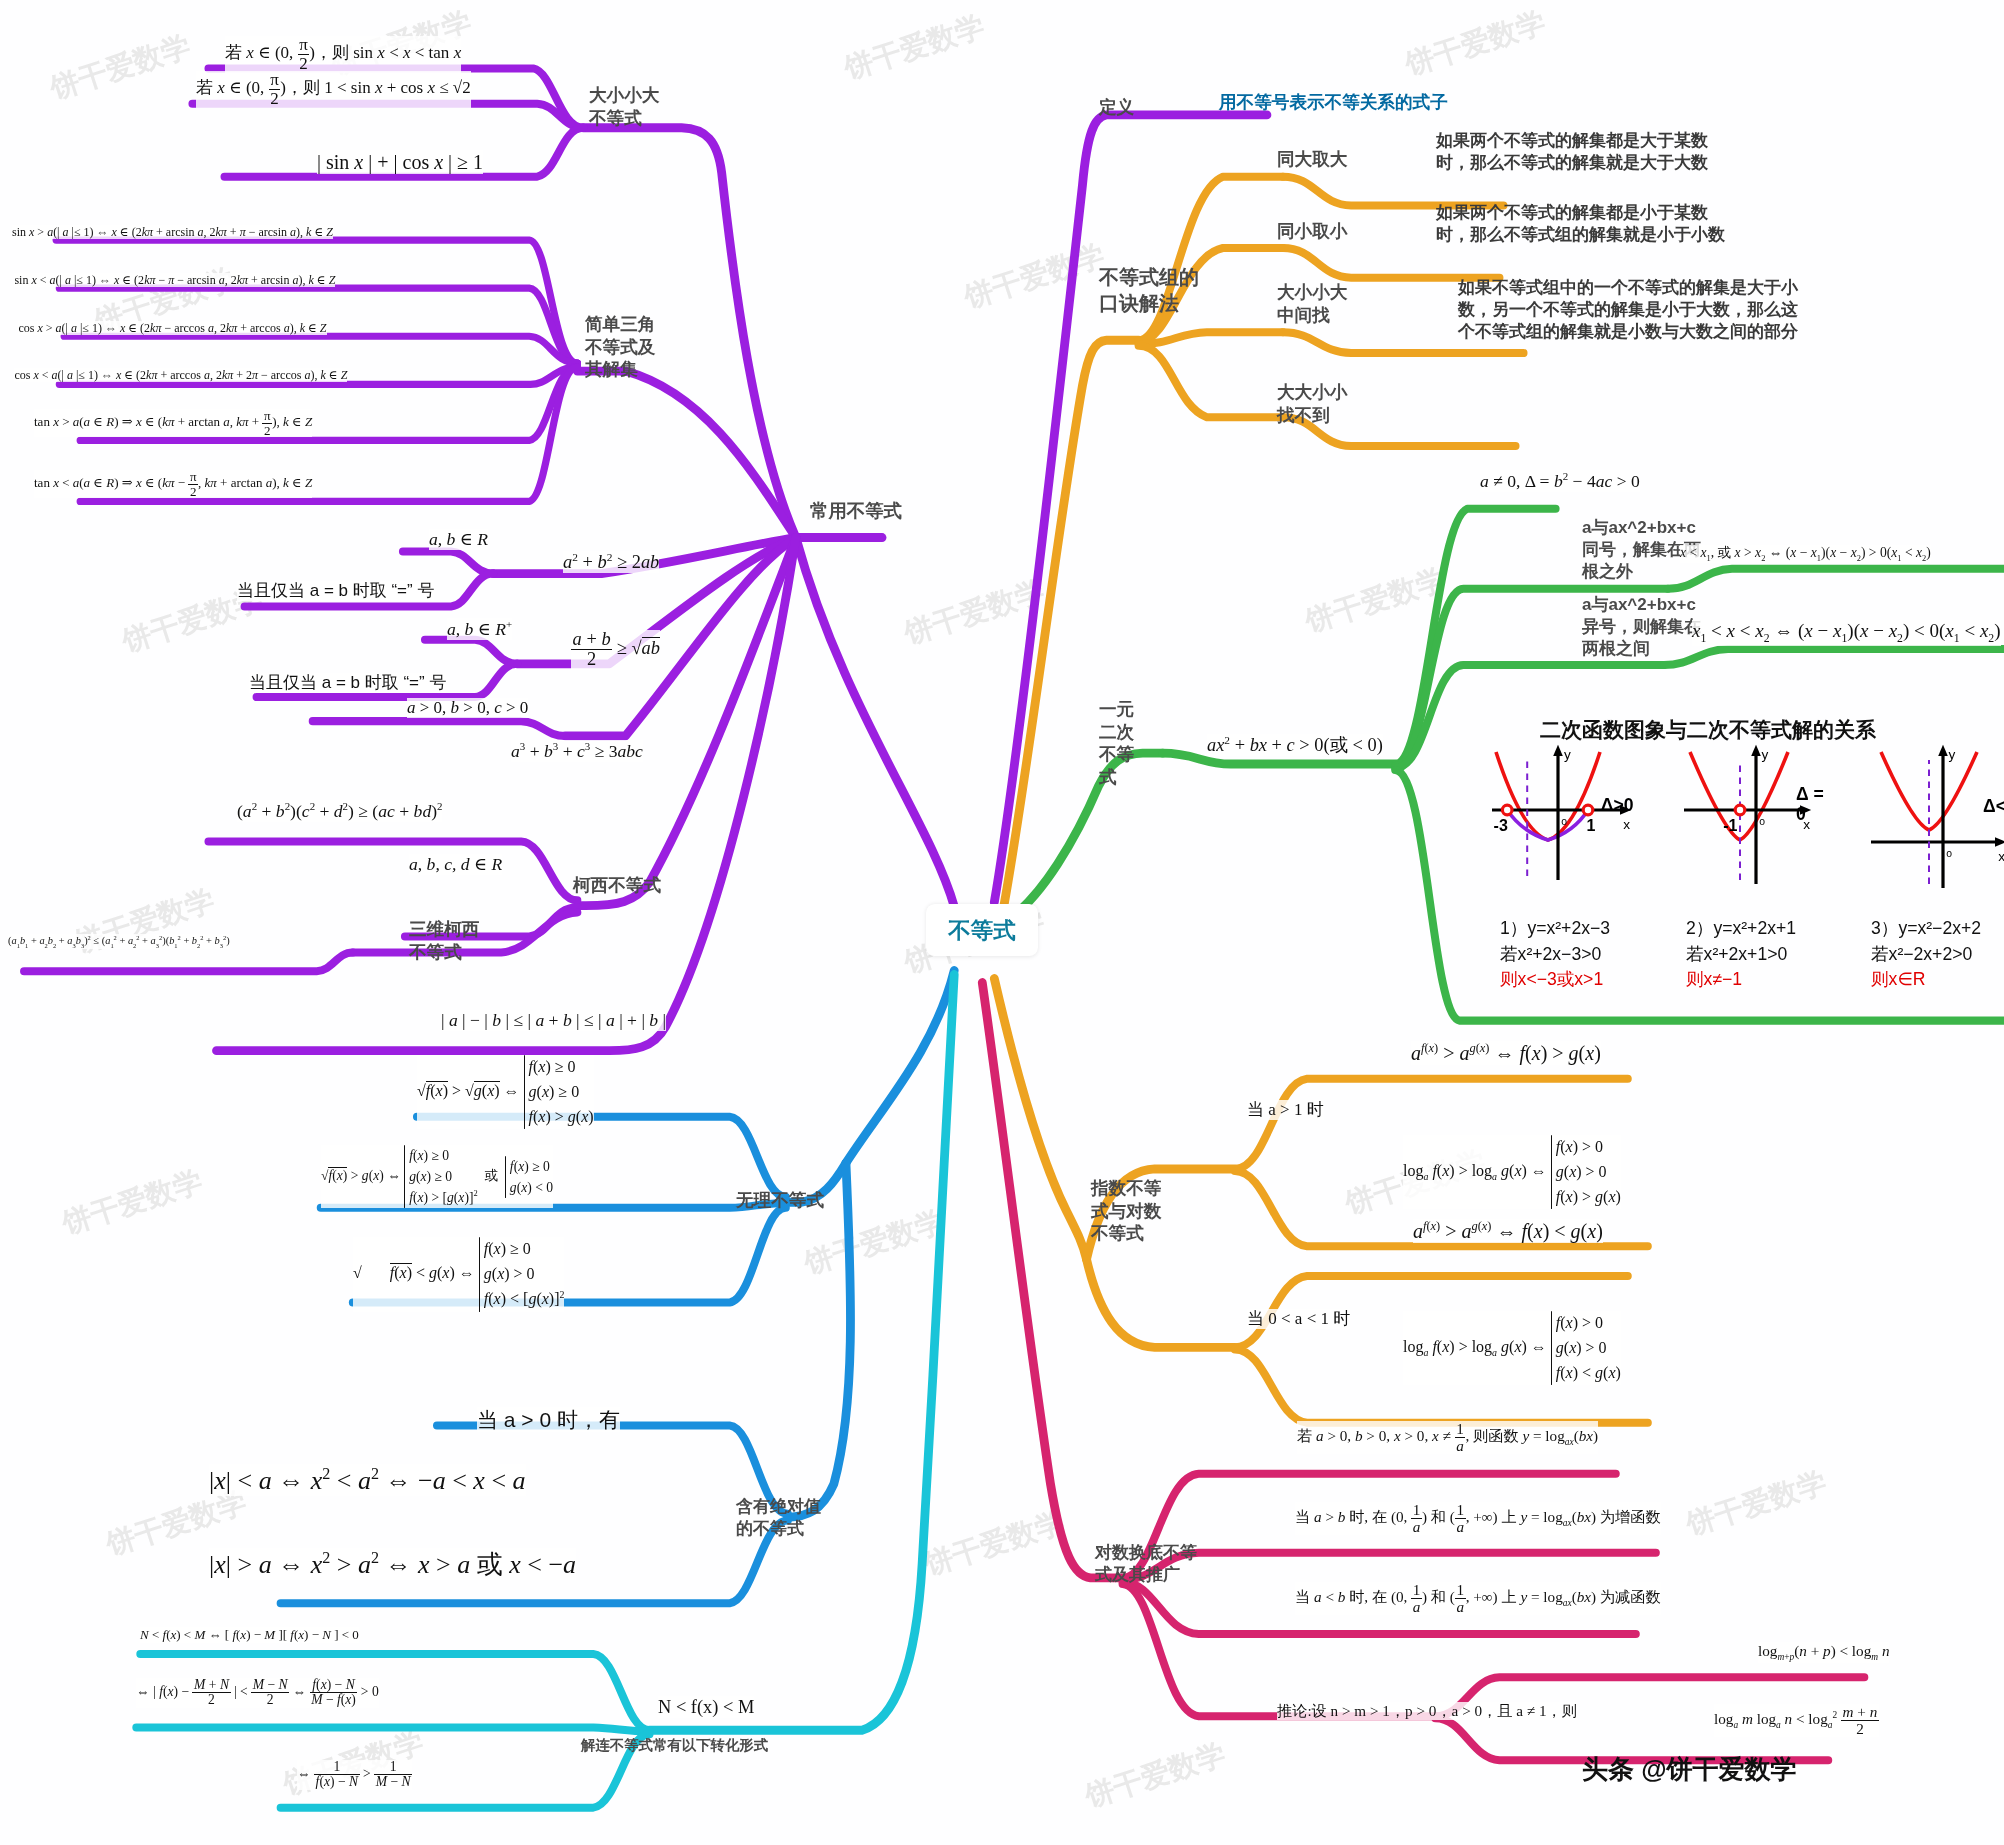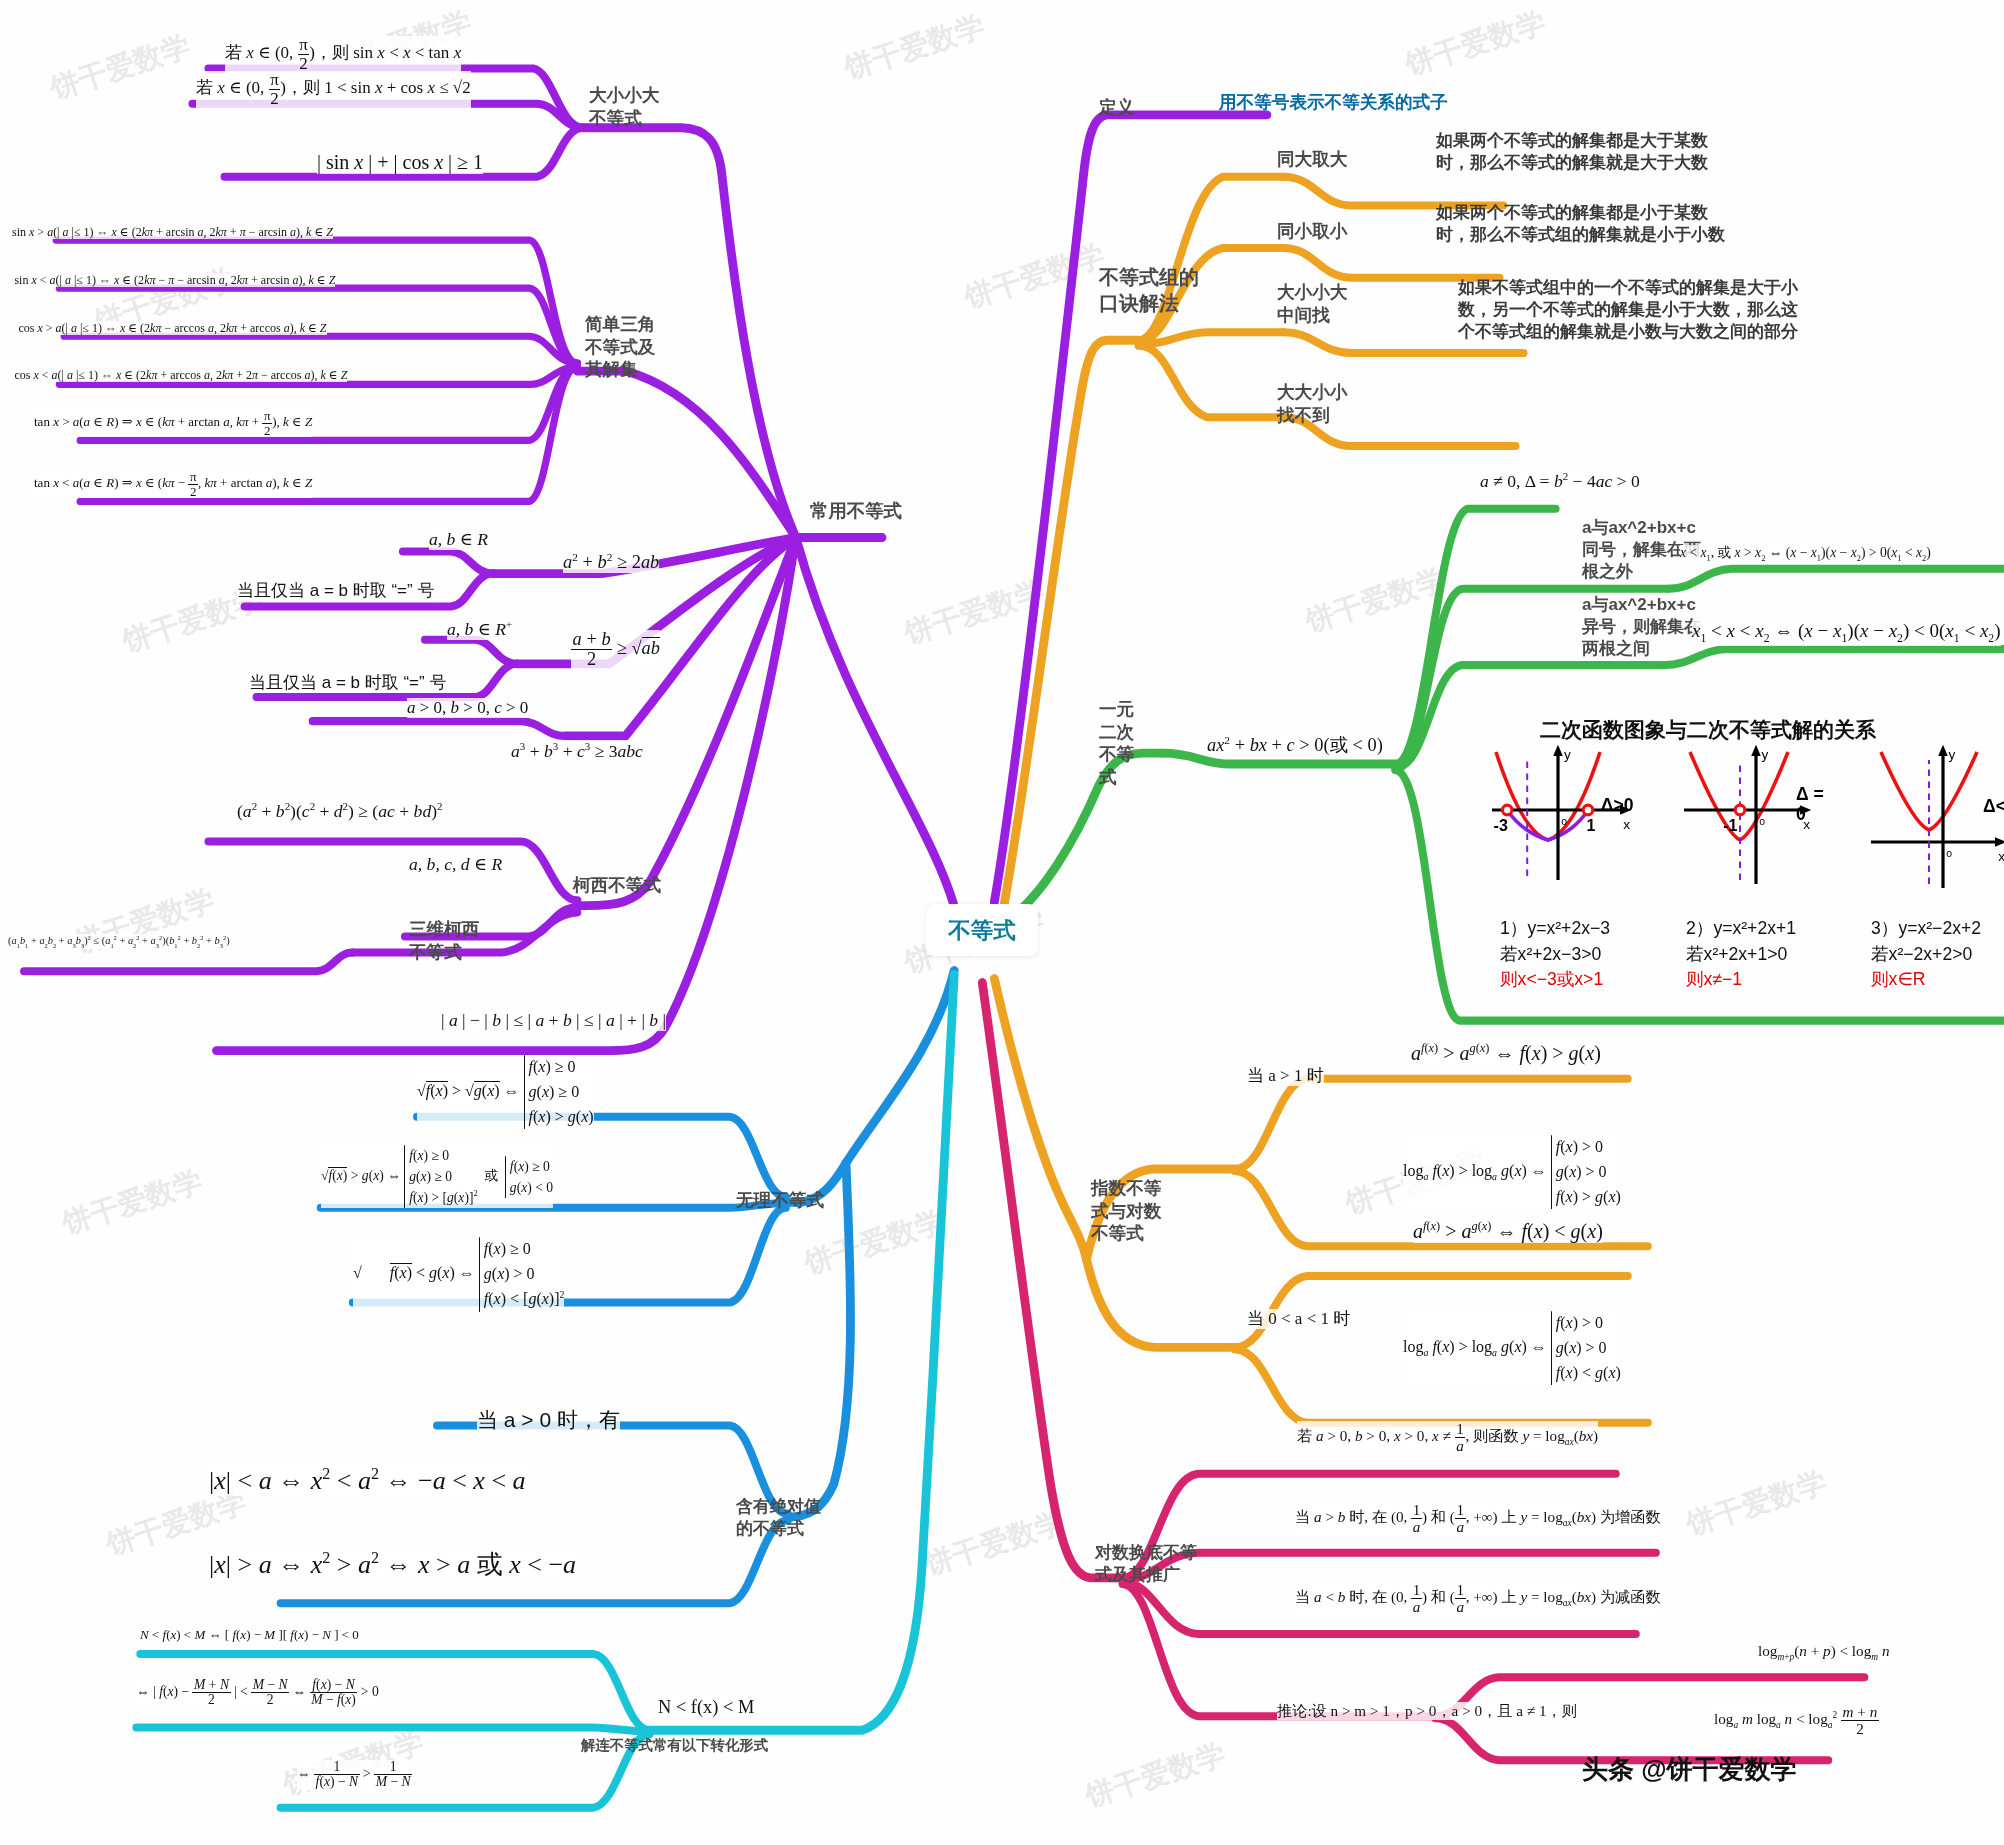--- a/index.html
+++ b/index.html
@@ -412,21 +412,21 @@
       <span>3）</span><span>y=x²−2x+2</span><br>
       <span>若x²−2x+2&gt;0</span><br>
       <span class="red">则x∈R</span>
     </div>
   </div>
 
   <div class="lbl" style="left:1091px;top:1177px;font-size:17.6px;">指数不等
 式与对数
 不等式</div>
 
-  <div class="mth" style="left:1247px;top:1066px;font-size:17px;">当 a &gt; 1 时</div>
+  <div class="mth" style="left:1247px;top:1100px;font-size:17px;">当 a &gt; 1 时</div>
   <div class="mth" style="left:1411px;top:1041px;font-size:20px;">
     <i>a</i><sup><i>f</i>(<i>x</i>)</sup> &gt; <i>a</i><sup><i>g</i>(<i>x</i>)</sup> ⇔ <i>f</i>(<i>x</i>) &gt; <i>g</i>(<i>x</i>)
   </div>
   <div class="mth" style="left:1403px;top:1135px;font-size:16px;">
     log<sub><i>a</i></sub> <i>f</i>(<i>x</i>) &gt; log<sub><i>a</i></sub> <i>g</i>(<i>x</i>) ⇔
     <span class="brace">
         <span class="bar"></span>
         <span class="rows">
       <i>f</i>(<i>x</i>) &gt; 0<br><i>g</i>(<i>x</i>) &gt; 0<br><i>f</i>(<i>x</i>) &gt; <i>g</i>(<i>x</i>)
     </span>

